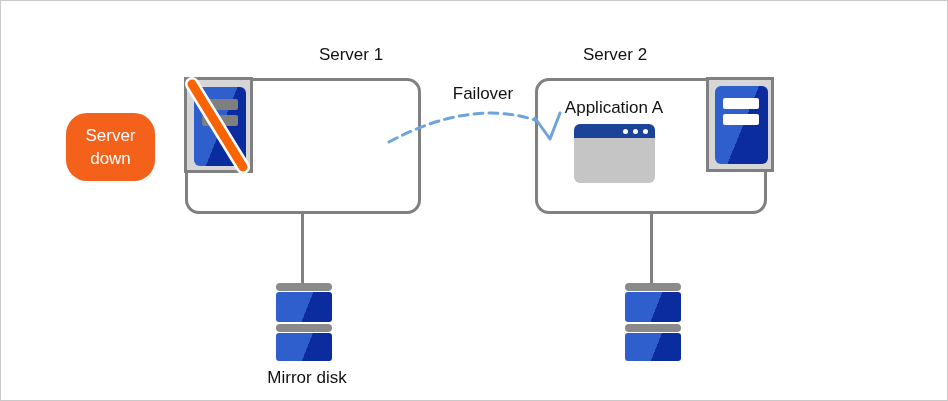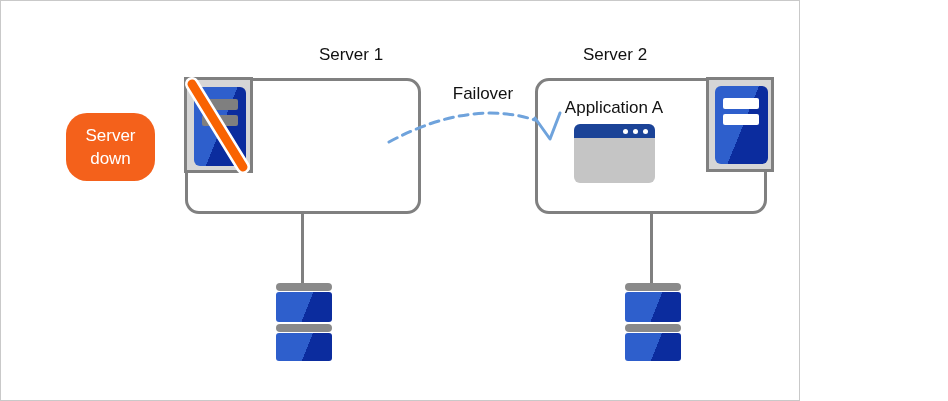--- a/index.html
+++ b/index.html
@@ -1,21 +1,21 @@
 <!DOCTYPE html>
 <html><head>
 <meta charset="utf-8">
 <style>
   * { margin: 0; padding: 0; box-sizing: border-box; }
   html, body { background: #fff; }
   body { font-family: "Liberation Sans", sans-serif; color: #111; }
 
   .canvas {
     position: relative;
-    width: 800px;
+    width: 948px;
     height: 401px;
     background: #ffffff;
     border: 1px solid #c9c9c9;
     overflow: hidden;
     font-size: 17px;
   }
 
   .lbl { position: absolute; white-space: nowrap; transform: translateX(-50%); color: #111; }
 
   
@@ -165,14 +165,15 @@
     <div class="disk-cap"></div>
     <div class="disk-platter last"></div>
   </div>
   <div class="disk disk-right">
     <div class="disk-cap"></div>
     <div class="disk-platter"></div>
     <div class="disk-cap"></div>
     <div class="disk-platter last"></div>
   </div>
 
+  <div class="lbl" style="left:306px; top:367px;">Mirror disk</div>
 
 </div>
 
 </body></html>

